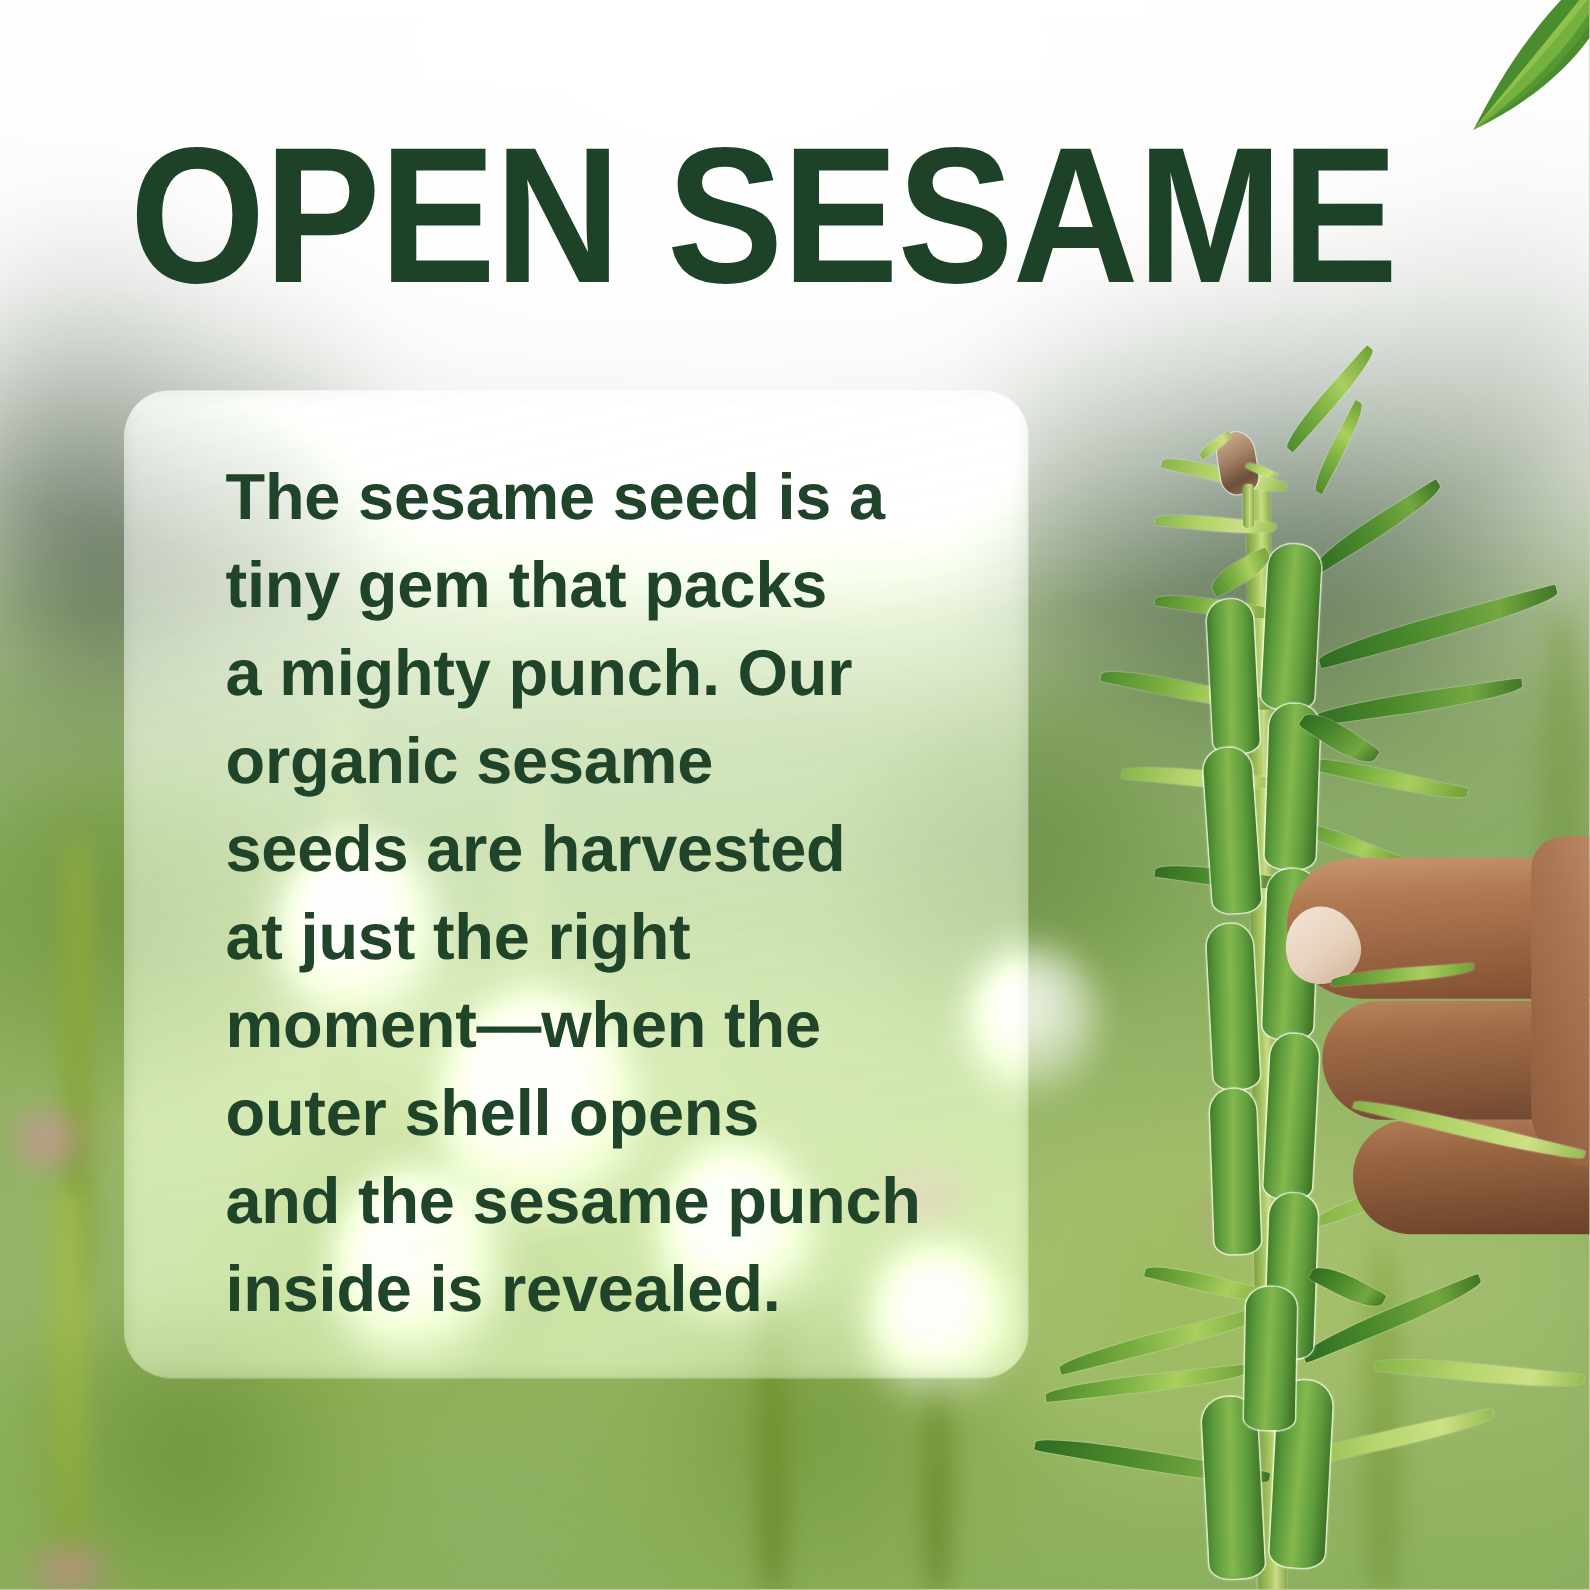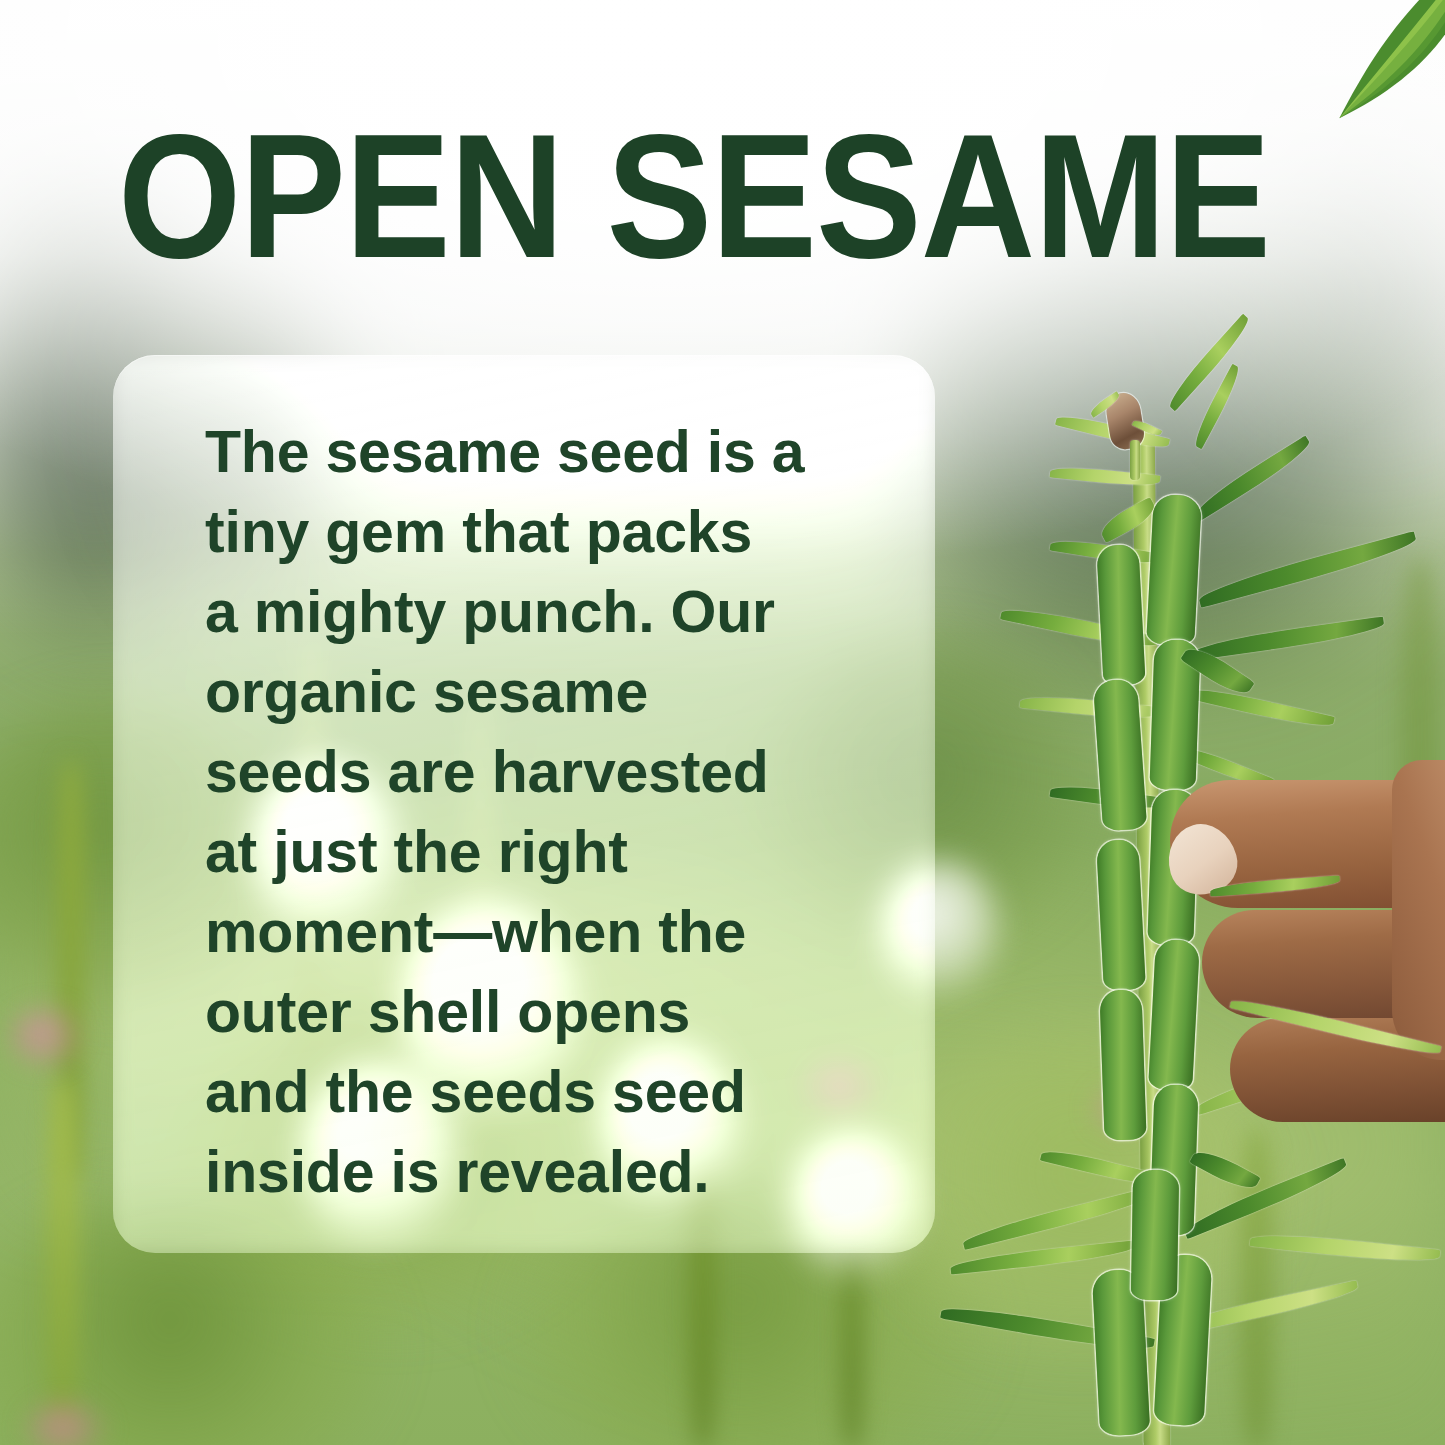--- a/index.html
+++ b/index.html
@@ -352,18 +352,18 @@
 
   <div class="glass"></div>
   <p class="body-text">The sesame seed is a
 tiny gem that packs
 a mighty punch. Our
 organic sesame
 seeds are harvested
 at just the right
 moment—when the
 outer shell opens
-and the seeds seed
+and the sesame punch
 inside is revealed.</p>
 
   <h1 class="title">OPEN SESAME</h1>
 
 </div>
 
 </body></html>

